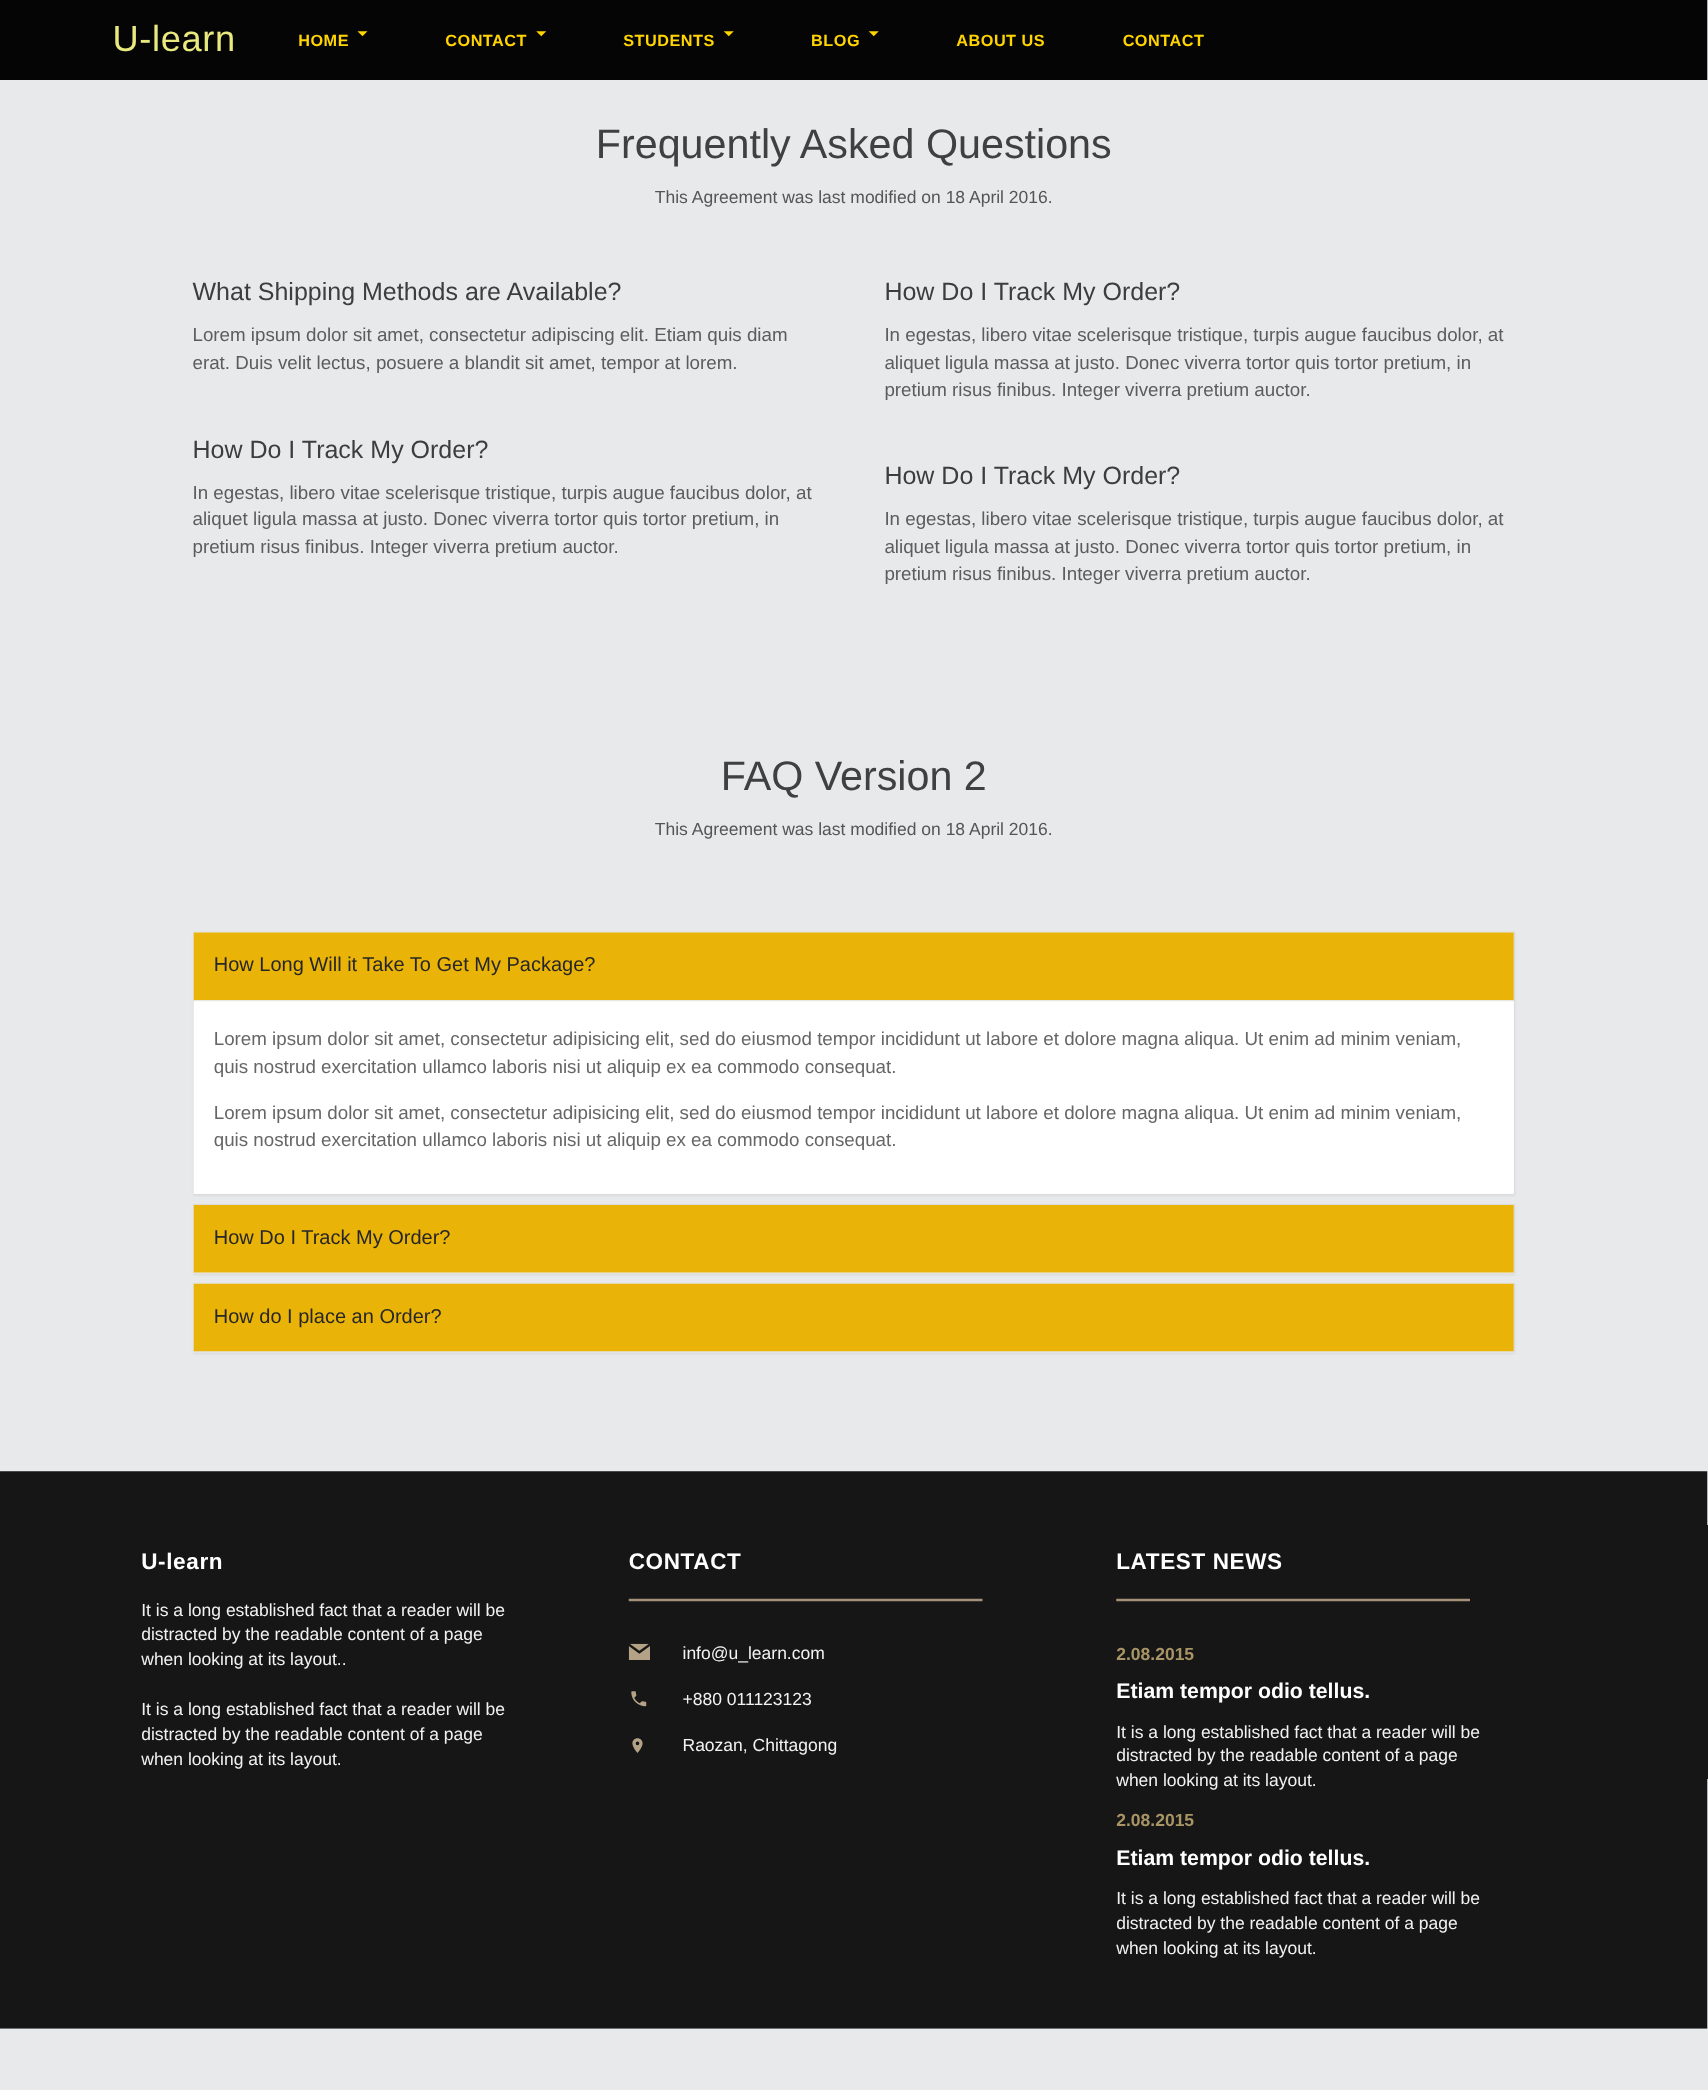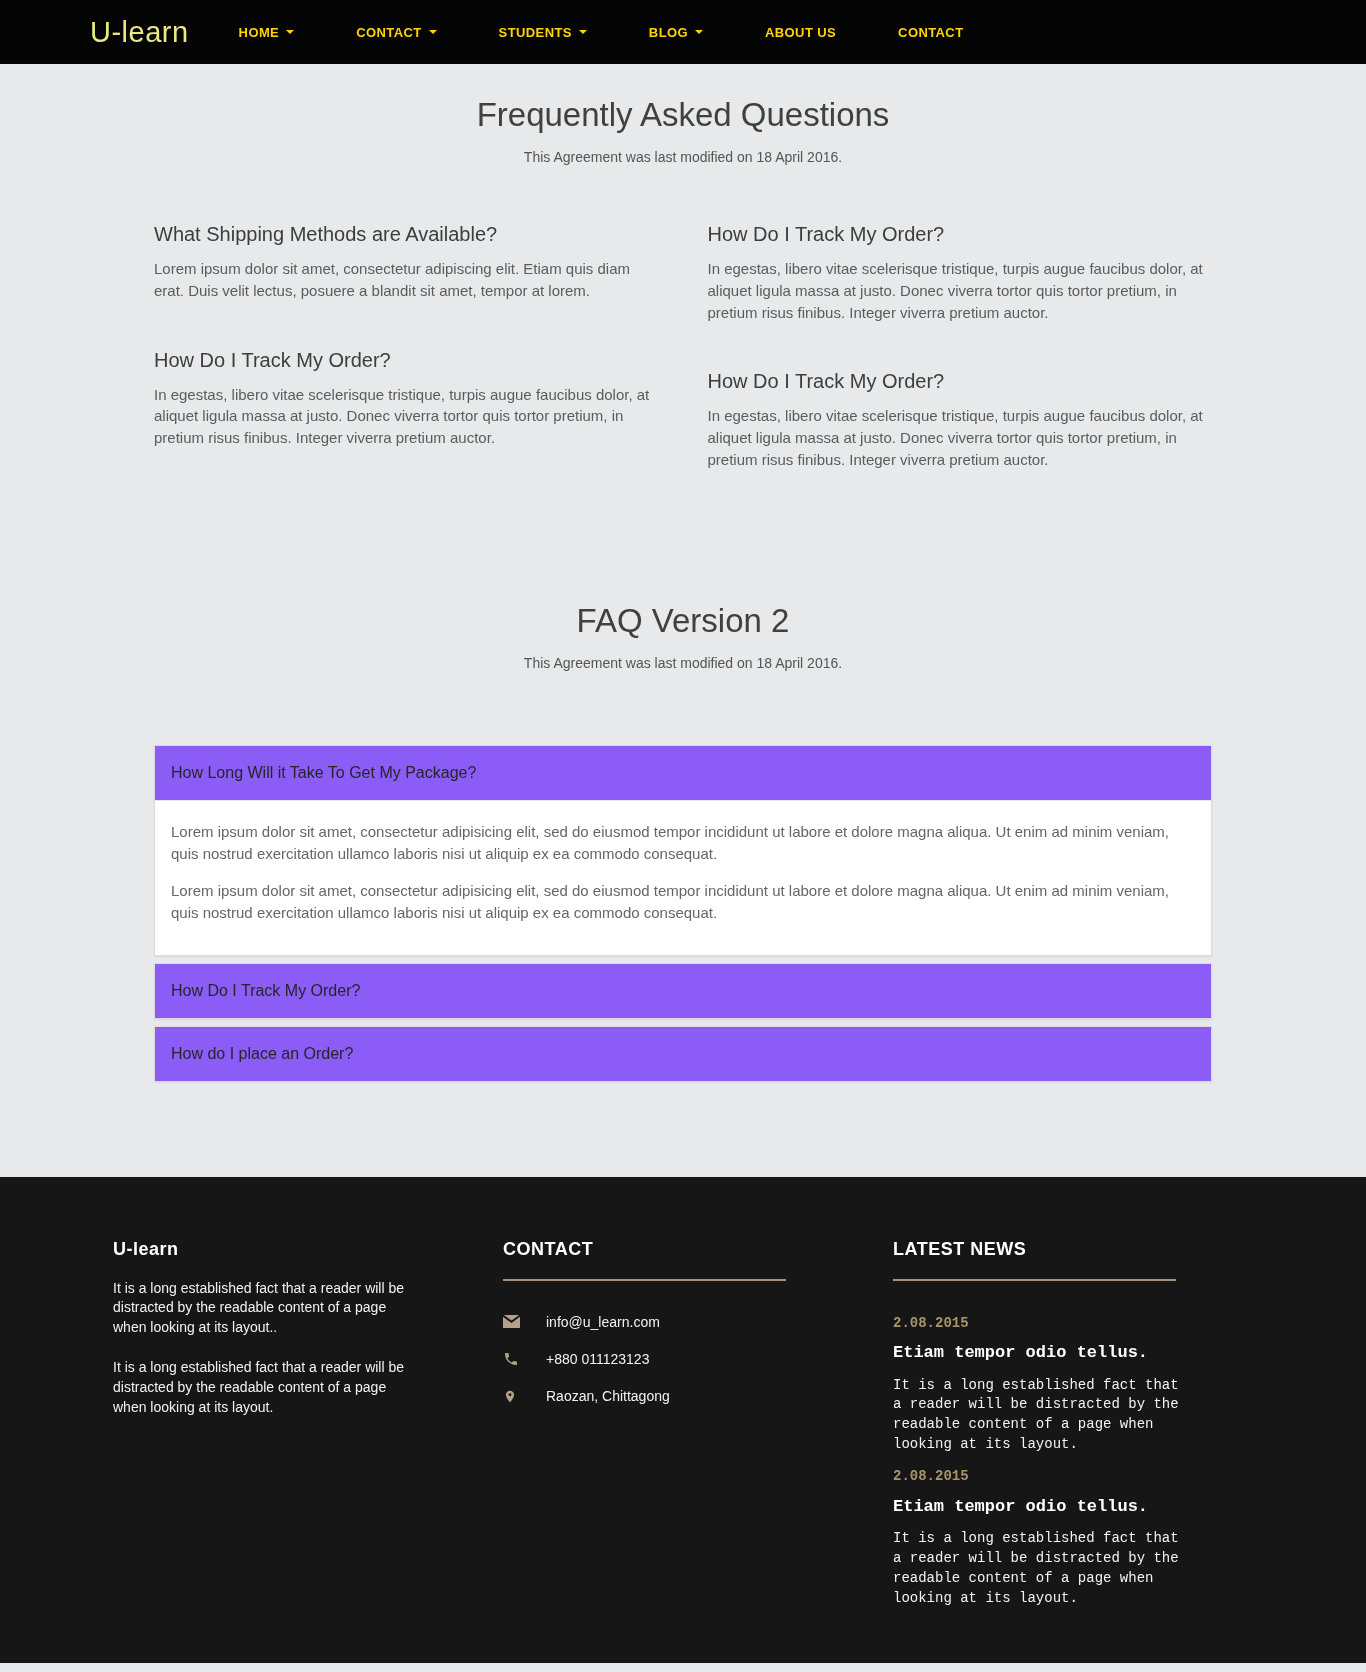--- a/index.html
+++ b/index.html
@@ -26,21 +26,20 @@
     cursor: pointer;
   }
   .nav-links { display: flex; align-items: center; }
   .nav-link {
     color: #ffd400;
     font-size: 13px;
     font-weight: bold;
     letter-spacing: 0.4px;
     margin-right: 62px;
     display: flex;
-    align-items: center;
     cursor: pointer;
     white-space: nowrap;
   }
   .caret {
     width: 0; height: 0;
     border-left: 4px solid transparent;
     border-right: 4px solid transparent;
     border-top: 4px solid #ffd400;
     margin-left: 7px;
     display: inline-block;
@@ -83,21 +82,21 @@
 
   
   .accordion { margin-top: 74px; }
   .panel {
     background: #fff;
     border: 1px solid #dcdcdc;
     box-shadow: 0 1px 2px rgba(0,0,0,0.07);
     margin-bottom: 7px;
   }
   .panel-heading {
-    background: #8b5cf6;
+    background: #eab308;
     padding: 18px 16px;
     font-size: 16px;
     font-weight: 500;
     color: #262626;
     cursor: pointer;
   }
   .panel-expanded .panel-heading { border-bottom: 1px solid #e6e6e6; }
   .panel-body { padding: 6px 16px 16px; background: #fff; }
   .panel-body p {
     font-size: 15px;
@@ -152,21 +151,20 @@
     font-weight: bold;
     margin: 0 0 10px;
     cursor: pointer;
   }
   .news-item p {
     color: #f2f2f2;
     font-size: 14px;
     line-height: 1.42;
     width: 296px;
     margin: 0 0 12px;
-    font-family: Liberation Mono, monospace;
   }
 </style>
 </head>
 <body>
 
 <header class="navbar">
   <div class="brand">U-learn</div>
   <nav class="nav-links">
     <div class="nav-link">
       <span>HOME</span>

